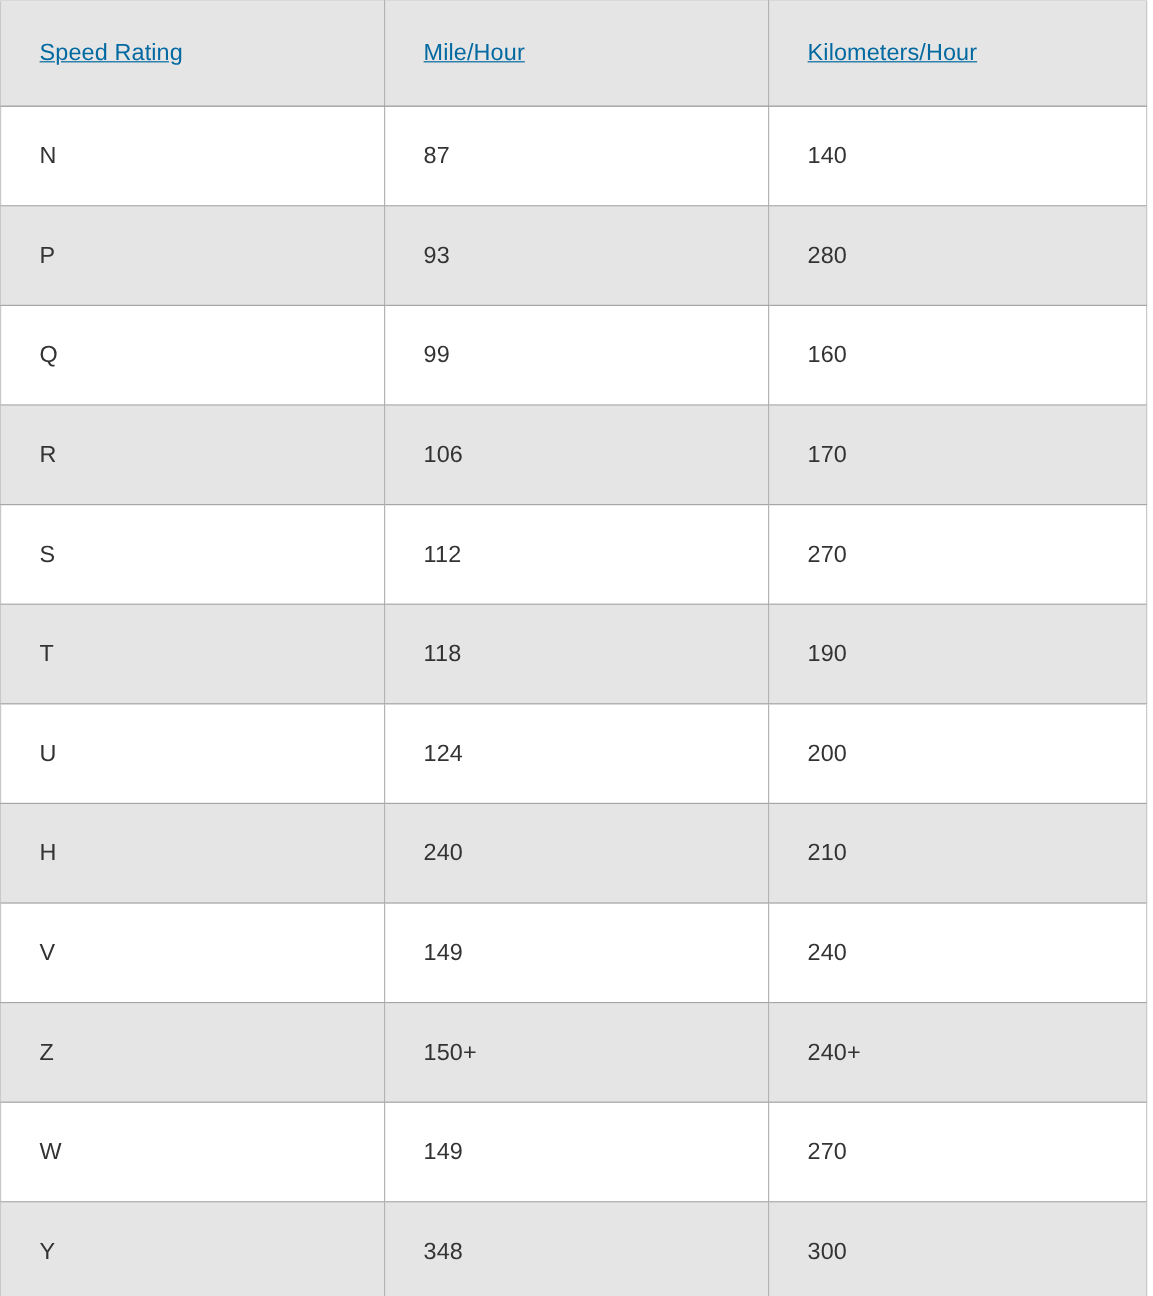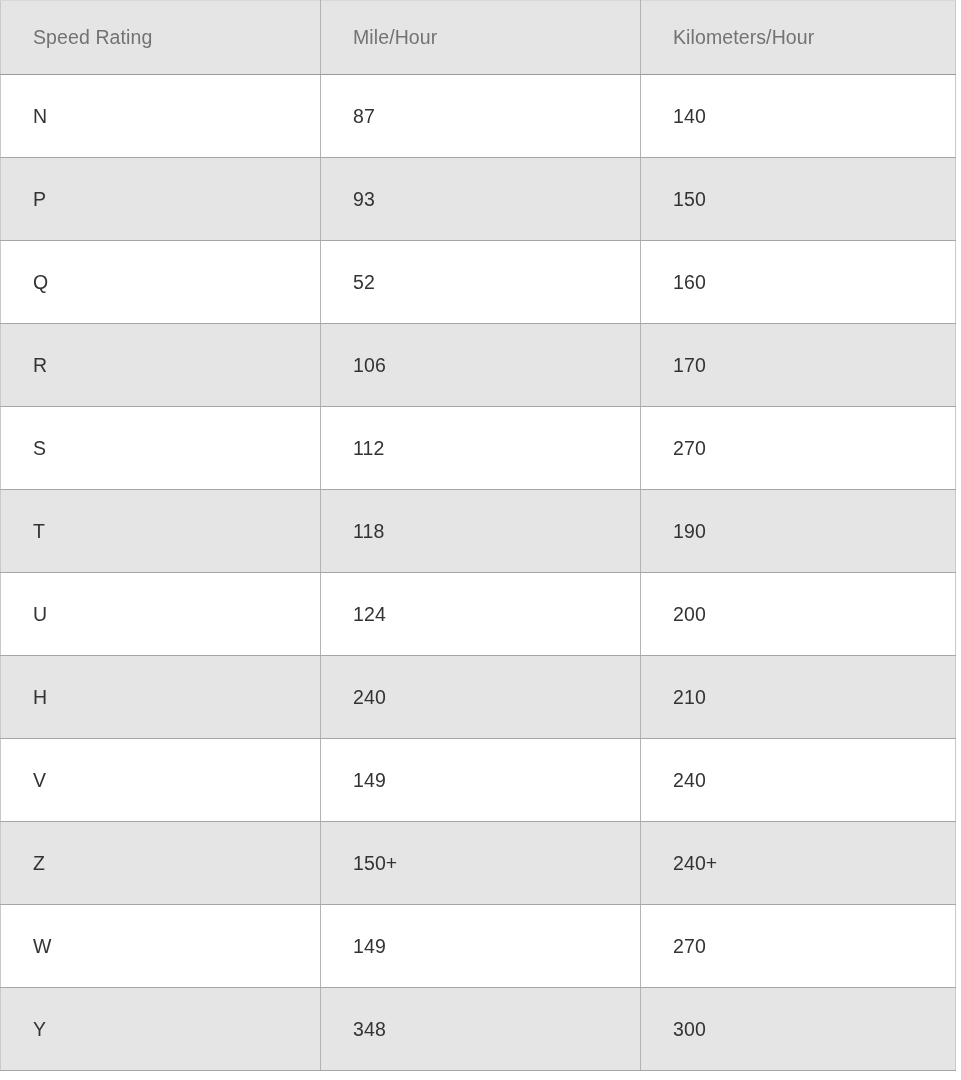--- a/index.html
+++ b/index.html
@@ -30,35 +30,36 @@
     margin: 0;
     border-left: 1px solid #c9c9c9;
     border-right: 1px solid #c9c9c9;
   }
 
   col.col-rating { width: 320px; }
   col.col-mph    { width: 320px; }
   col.col-kph    { width: 315px; }
 
   table.speed-table thead th {
-    height: 74px;
+    height: 88px;
     background: #e5e5e5;
-    color: #737373;
+    color: #0369a1;
     font-size: 19.5px;
     font-weight: 400;
     text-align: left;
     vertical-align: middle;
     padding: 0 0 0 32px;
     margin: 0;
     border-right: 1px solid #b3b3b3;
     border-bottom: 1px solid #9a9a9a;
     border-top: 1px solid #d8d8d8;
     letter-spacing: 0.1px;
     white-space: nowrap;
     box-sizing: border-box;
+    text-decoration: underline;
   }
   table.speed-table thead th:last-child {
     border-right: none;
     margin-left: 12px;
   }
 
   table.speed-table tbody td {
     height: 83px;
     color: #333333;
     font-size: 19.5px;
@@ -104,25 +105,25 @@
     </thead>
     <tbody>
       <tr class="row-plain">
         <td>N</td>
         <td>87</td>
         <td>140</td>
       </tr>
       <tr class="row-shaded">
         <td>P</td>
         <td>93</td>
-        <td>150</td>
+        <td>280</td>
       </tr>
       <tr class="row-plain">
         <td>Q</td>
-        <td>52</td>
+        <td>99</td>
         <td>160</td>
       </tr>
       <tr class="row-shaded">
         <td>R</td>
         <td>106</td>
         <td>170</td>
       </tr>
       <tr class="row-plain">
         <td>S</td>
         <td>112</td>

